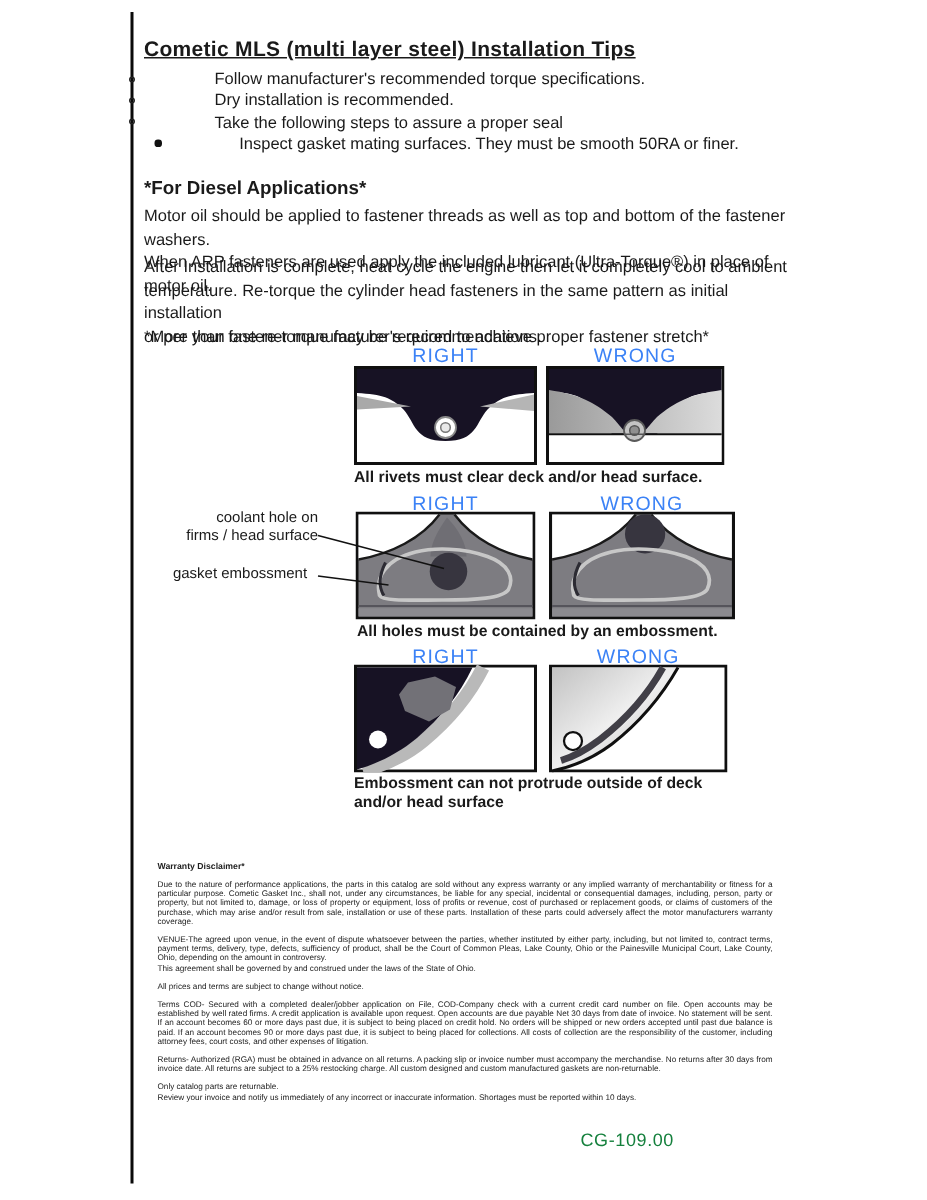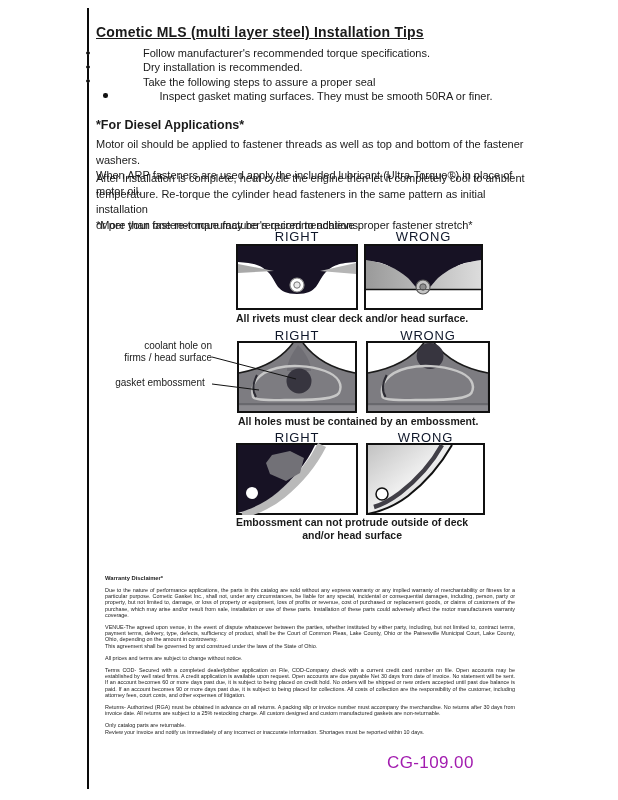--- a/index.html
+++ b/index.html
@@ -17,34 +17,34 @@
   .bullet-row.sub { margin-left:17px; }
   .marker-open { width:4px; height:4px; border:1.2px solid #222; border-radius:50%; margin:4.5px 5px 0 0; flex:0 0 auto; }
   .marker-filled { width:4.5px; height:4.5px; background:#111; border-radius:50%; margin:4.5px 4px 0 0; flex:0 0 auto; }
 
   .diesel-heading { position:absolute; left:96px; top:118px; font-size:12.5px; font-weight:bold; }
   .para { position:absolute; left:96px; width:440px; font-size:11px; line-height:15.5px; white-space:pre-line; }
   .para1 { top:137px; }
   .para2 { top:171px; }
   .footnote { position:absolute; left:96px; top:219px; font-size:11px; }
 
-  .rw-label { position:absolute; font-size:13px; letter-spacing:0.8px; color:#0f172a; text-align:center; }
+  .rw-label { position:absolute; font-size:13px; letter-spacing:0.8px; color:#3b82f6; text-align:center; }
   .dbox { position:absolute; }
   .dbox svg { display:block; width:100%; height:100%; }
   .caption { position:absolute; font-size:10.5px; font-weight:bold; line-height:12.5px; white-space:pre-line; }
 
   .leader-label { position:absolute; left:108px; width:104px; text-align:right;
                   font-size:10px; line-height:12px; white-space:pre-line; }
   .leaders { position:absolute; left:0; top:0; }
 
   .warranty { position:absolute; left:105px; top:575px; width:410px; color:#222; }
   .warranty-heading { font-size:5.8px; font-weight:bold; margin-bottom:6px; }
   .warranty p { font-size:5.45px; line-height:6.2px; text-align:justify; margin-bottom:6px; white-space:pre-line; }
 
-  .doc-code { position:absolute; left:387px; top:753px; font-size:17px; letter-spacing:0.4px; color:#a21caf; }
+  .doc-code { position:absolute; left:387px; top:753px; font-size:12px; letter-spacing:0.4px; color:#15803d; }
 </style>
 </head>
 <body>
 
 <div class="page">
 
   <div class="page-edge-line"></div>
 
   <div class="doc-title">Cometic MLS (multi layer steel) Installation Tips</div>
 
@@ -178,21 +178,21 @@
         </linearGradient>
       </defs>
       <rect x="1" y="1" width="117" height="70" fill="#ffffff" stroke="#101010" stroke-width="2"></rect>
       <path d="M2,2 H86 C74,23 60,39 42,53 C30,62 17,68 2,71 Z" fill="url(#g3w)"></path>
       <path d="M86,2 C74,23 60,39 42,53 C30,62 17,68 2,71" fill="none" stroke="#101010" stroke-width="2"></path>
       <path d="M76,2 C66,20 52,36 34,50 C26,56 18,61 8,64" fill="none" stroke="#413f47" stroke-width="4.5"></path>
       <circle cx="16" cy="51" r="6" fill="#ffffff" stroke="#101010" stroke-width="1.5"></circle>
     </svg>
   </div>
 
-  <div class="caption" style="left:236px; top:516px;text-align:center;">Embossment can not protrude outside of deck
+  <div class="caption" style="left:236px; top:516px;">Embossment can not protrude outside of deck
 and/or head surface</div>
 
   <div class="warranty">
     <div class="warranty-heading">Warranty Disclaimer*</div>
     <p>Due to the nature of performance applications, the parts in this catalog are sold without any express warranty or any implied warranty of merchantability or fitness for a particular purpose.  Cometic Gasket Inc., shall not, under any circumstances, be liable for any special, incidental or consequential damages, including, person, party or property, but not limited to, damage, or loss of property or equipment, loss of profits or revenue, cost of purchased or replacement goods, or claims of customers of the purchase, which may arise and/or result from sale, installation or use of these parts.  Installation of these parts could adversely affect the motor manufacturers warranty coverage.</p>
     <p>VENUE-The agreed upon venue, in the event of dispute whatsoever between the parties, whether instituted by either party, including, but not limited to, contract terms, payment terms, delivery, type, defects, sufficiency of product, shall be the Court of Common Pleas, Lake County, Ohio or the Painesville Municipal Court, Lake County, Ohio, depending on the amount in controversy.
 This agreement shall be governed by and construed under the laws of the State of Ohio.</p>
     <p>All prices and terms are subject to change without notice.</p>
     <p>Terms COD- Secured with a completed dealer/jobber application on File, COD-Company check with a current credit card number on file.  Open accounts may be established by well rated firms.  A credit application is available upon request.  Open accounts are due payable Net 30 days from date of invoice.  No statement will be sent.  If an account becomes 60 or more days past due, it is subject to being placed on credit hold.  No orders will be shipped or new orders accepted until past due balance is paid.  If an account becomes 90 or more days past due, it is subject to being placed for collections.  All costs of collection are the responsibility of the customer, including attorney fees, court costs, and other expenses of litigation.</p>
     <p>Returns- Authorized (RGA) must be obtained in advance on all returns.  A packing slip or invoice number must accompany the merchandise.  No returns after 30 days from invoice date.  All returns are subject to a 25% restocking charge.  All custom designed and custom manufactured gaskets are non-returnable.</p>

